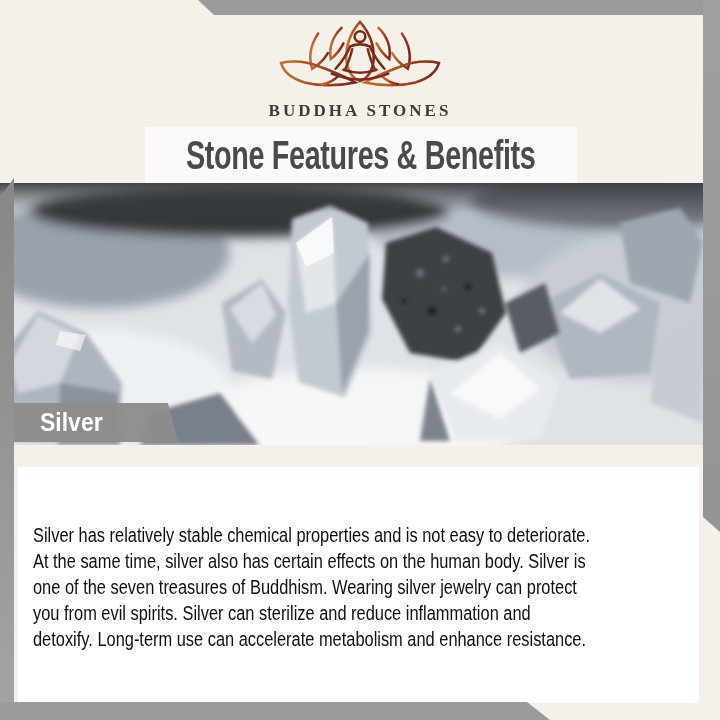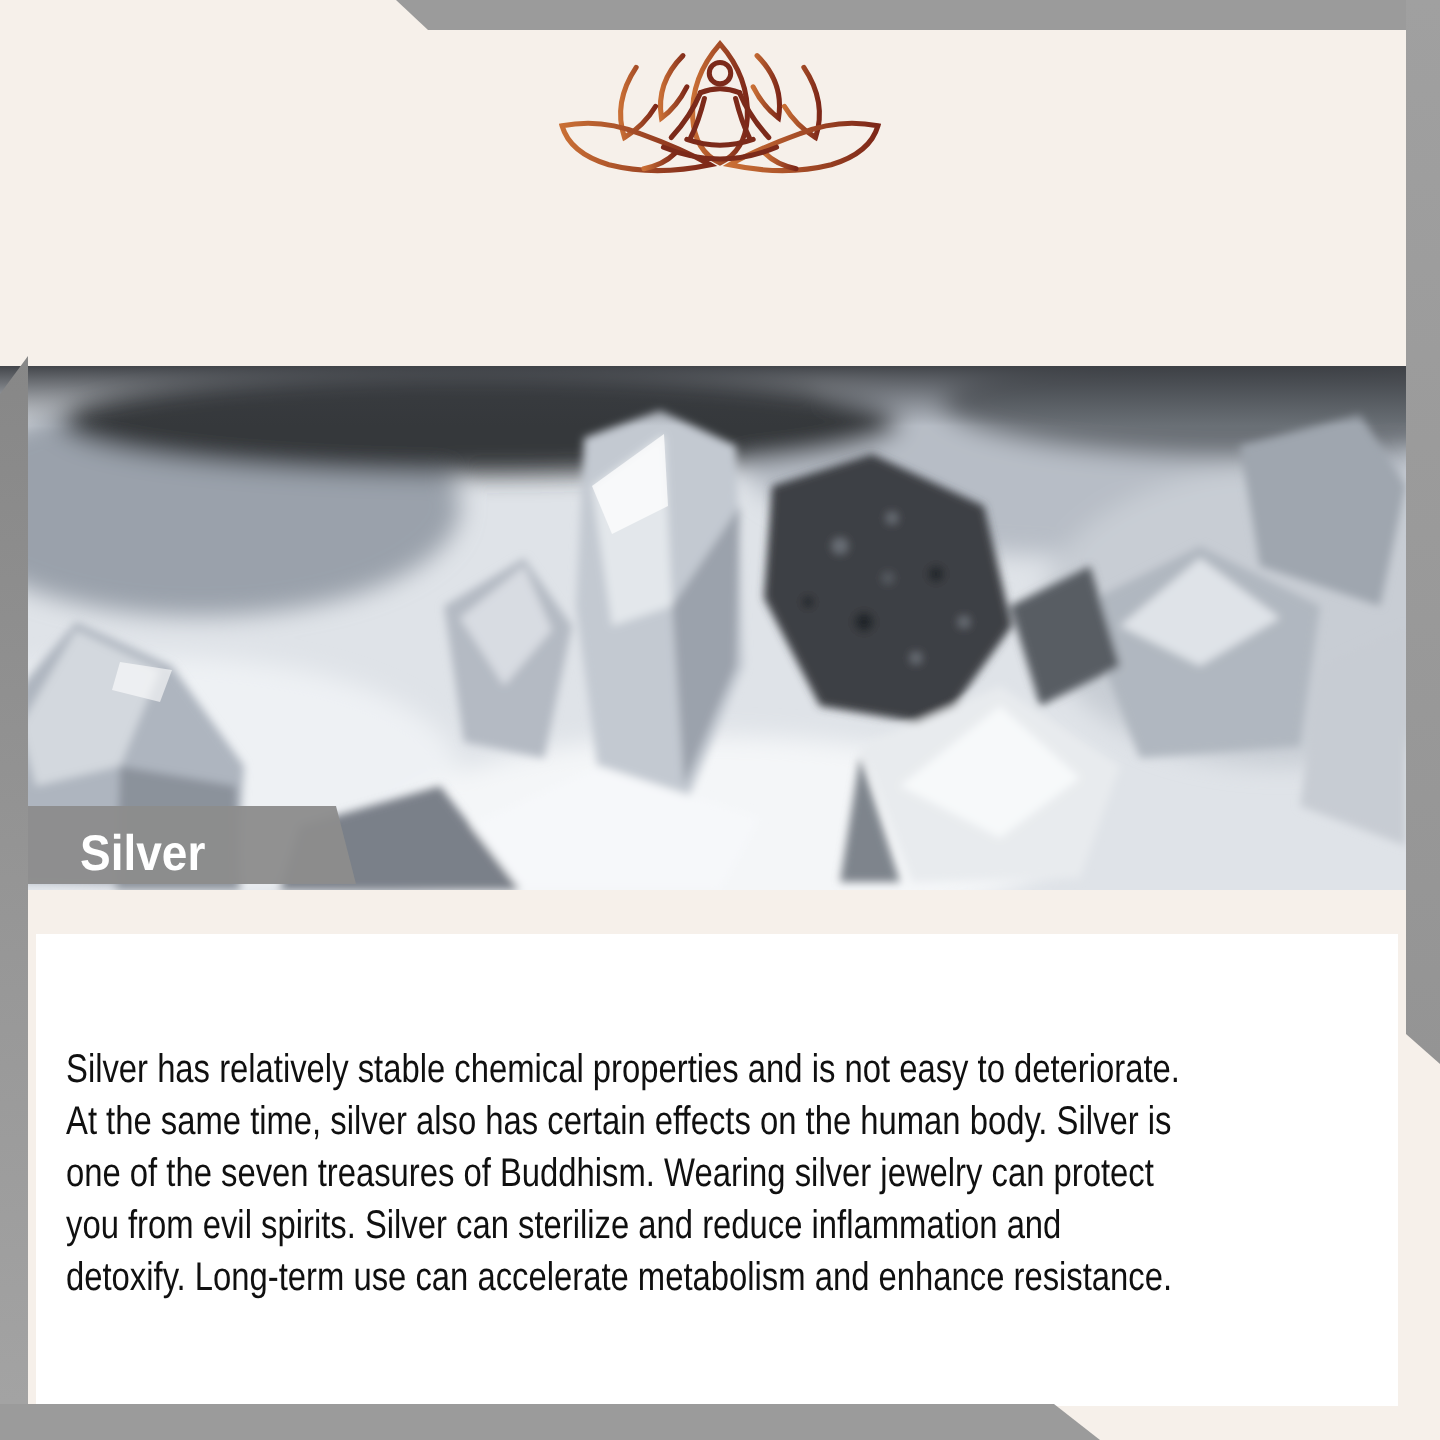--- a/index.html
+++ b/index.html
@@ -29,21 +29,21 @@
   .title-panel{position:absolute;left:145px;top:127px;width:432px;height:56px;
     background:#fcfaf8;display:flex;align-items:center;justify-content:center;}
   .title-text{font-size:40px;font-weight:bold;color:#4a4a4a;
     white-space:nowrap;transform:scaleX(.72);letter-spacing:-.5px;}
   
   .photo{position:absolute;left:0;top:183px;width:703px;height:262px;}
   .photo svg{display:block;width:703px;height:262px;}
   .photo-label{position:absolute;left:10px;top:403px;width:168px;height:39px;
     background:rgba(141,141,141,.96);
     clip-path:polygon(0 0,158px 0,100% 100%,0 100%);
-    display:flex;align-items:flex-end;padding-left:30px;box-sizing:border-box;}
+    display:flex;align-items:center;padding-left:30px;box-sizing:border-box;}
   .photo-label-text{color:#ffffff;font-weight:bold;font-size:25px;
     transform:scaleX(.92);transform-origin:left center;white-space:nowrap;}
   
   .content-panel{position:absolute;left:18px;top:467px;width:681px;height:236px;
     background:#ffffff;}
   .benefits-line{position:absolute;left:0;top:16px;width:100%;text-align:center;}
   .benefits-text{display:inline-block;font-size:23px;font-weight:bold;
     color:#9c9c9c;white-space:nowrap;transform:scaleX(.75);}
   .description-text{position:absolute;left:15px;top:55px;width:830px;
     font-size:20px;line-height:26px;color:#101010;
@@ -81,22 +81,26 @@
         <circle cx="85" cy="17" r="5.5"></circle>
         <path d="M75,27 Q85,23 95,27"></path>
         <path d="M75,27 Q70,39 60,50"></path>
         <path d="M95,27 Q100,39 110,50"></path>
         <path d="M77,30 Q74,42 70,50"></path>
         <path d="M93,30 Q96,42 100,50"></path>
         <path d="M56,55 Q85,67 114,55"></path>
         <path d="M68,51 Q85,57 102,51"></path>
       </g>
     </svg>
+    <div class="brand-name">BUDDHA STONES</div>
   </div>
 
+  <div class="title-panel">
+    <span class="title-text">Stone Features &amp; Benefits</span>
+  </div>
 
   <div class="photo">
     <svg viewBox="0 0 703 262" preserveAspectRatio="none">
       <defs>
         <filter id="b5" x="-20%" y="-20%" width="140%" height="140%">
             <feGaussianBlur stdDeviation="6"></feGaussianBlur>
           </filter>
         <filter id="b2" x="-20%" y="-20%" width="140%" height="140%">
             <feGaussianBlur stdDeviation="2"></feGaussianBlur>
           </filter>

